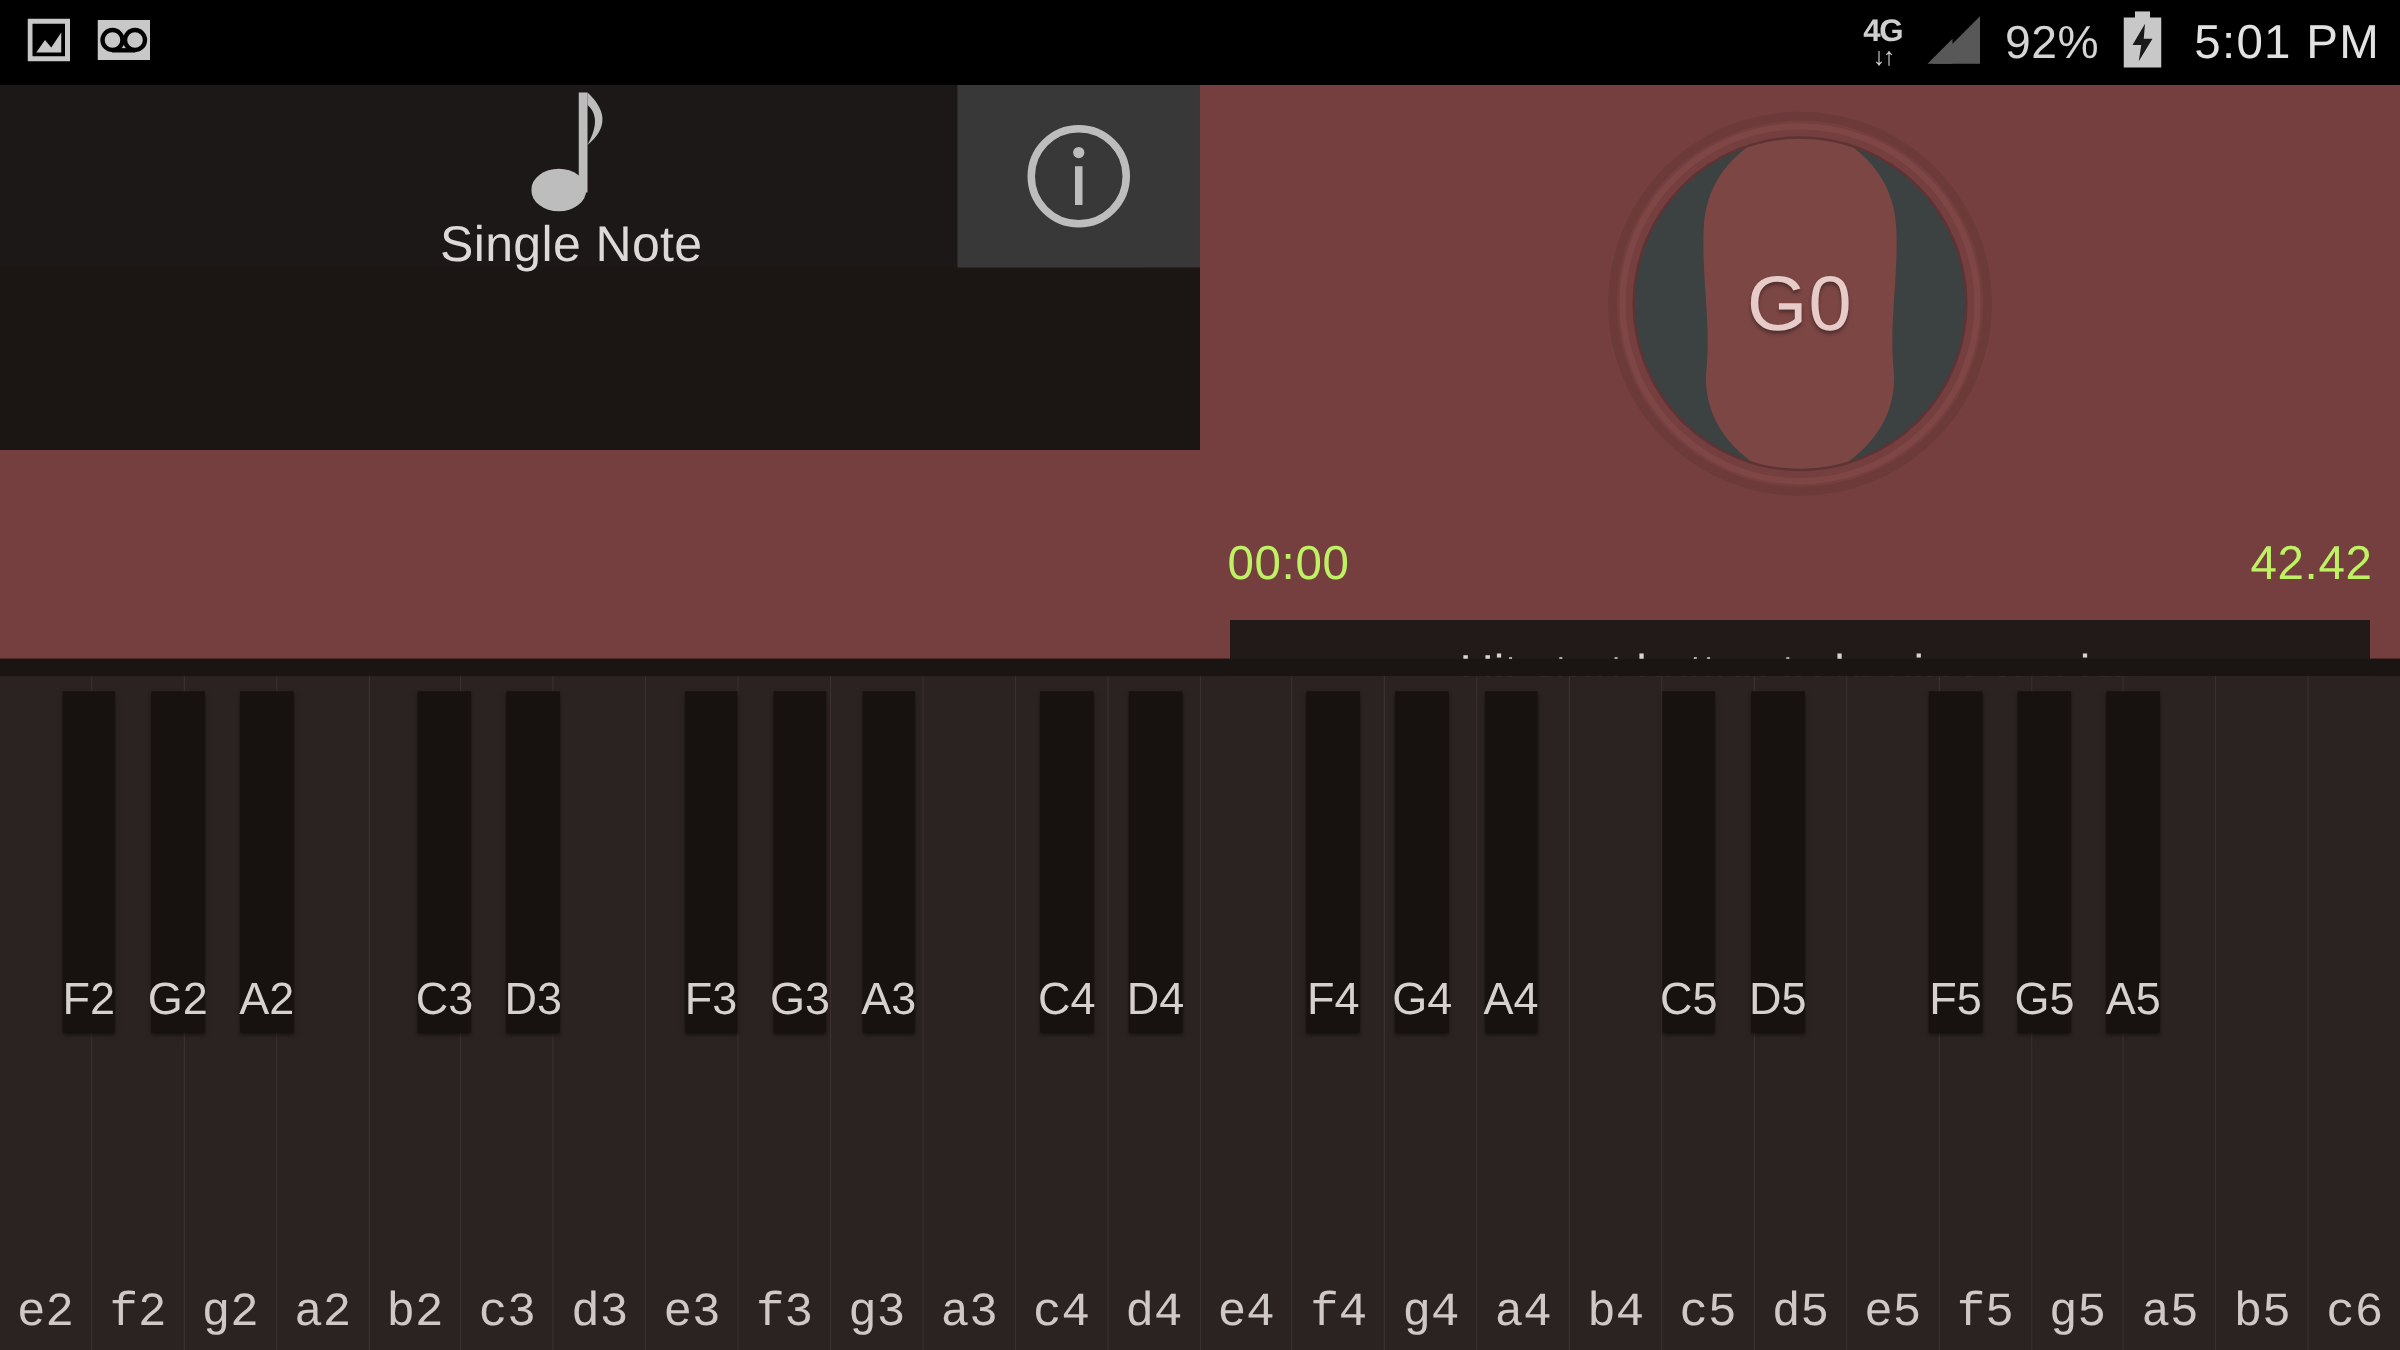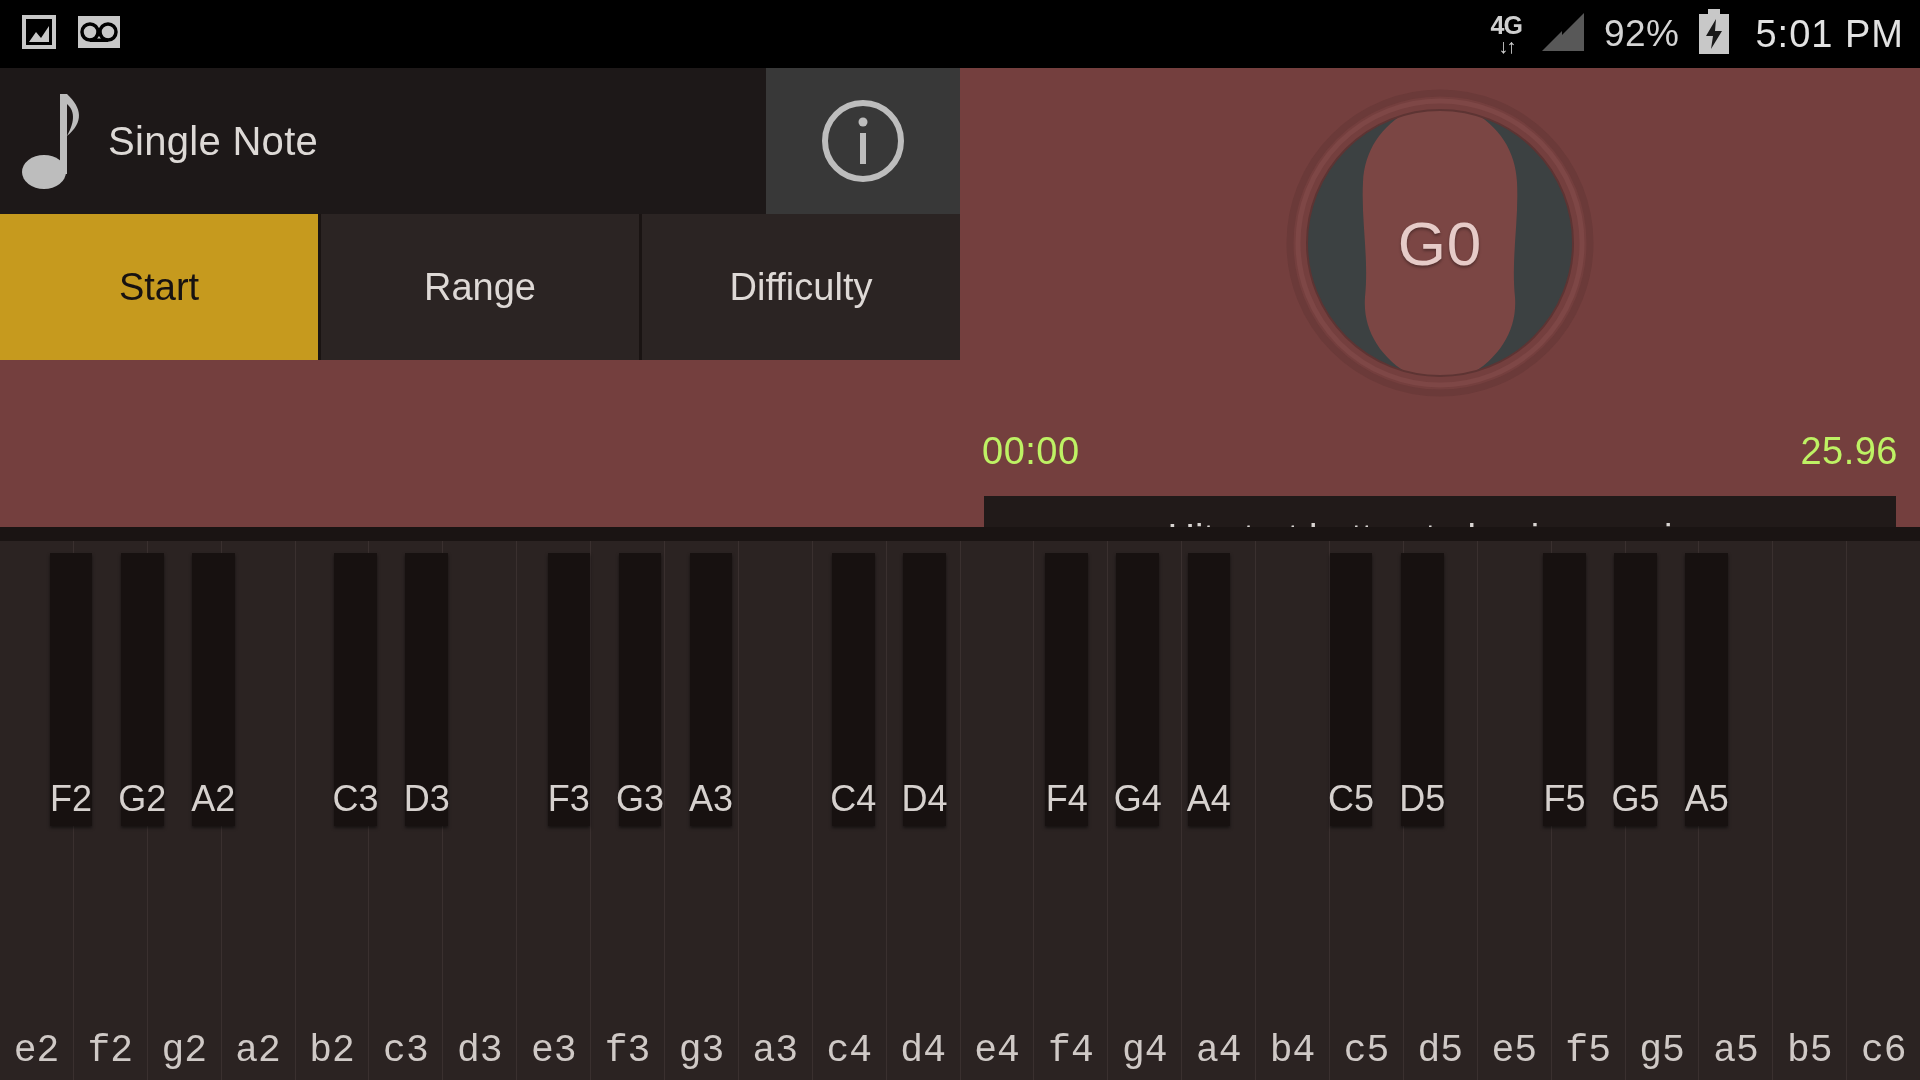--- a/index.html
+++ b/index.html
@@ -29,21 +29,21 @@
     margin-left: 6px;
   }
   .net-wrap { display: flex; flex-direction: column; align-items: center; line-height: 1; }
   .net-label { color: #cfcfcf; font-size: 25px; font-weight: bold; letter-spacing: -1px; }
   .net-arrows { color: #cfcfcf; font-size: 20px; font-weight: bold; margin-top: -2px; letter-spacing: -2px; }
 
   
   .toprow { position: absolute; left: 0; top: 68px; width: 1920px; height: 146px; }
   .titlebar {
     position: absolute; left: 0; top: 0; width: 914px; height: 146px;
-    background: #1d1818; display: flex; align-items: center;
+    background: #1d1818; display: flex; align-items: center; flex-direction: column;
   }
   .note-icon { width: 108px; display: flex; justify-content: center; align-items: center; }
   .title-text {
     color: #ddd9d6; font-size: 40px; letter-spacing: .3px;
   }
   .infobtn {
     position: absolute; left: 766px; top: 0; width: 194px; height: 146px;
     background: #383838; display: flex; align-items: center; justify-content: center;
   }
 
@@ -184,31 +184,20 @@
     </div>
     <div class="infobtn">
       <svg width="88" height="88" viewBox="0 0 88 88">
         <circle cx="44" cy="44" r="38" fill="none" stroke="#bdbdbd" stroke-width="6"></circle>
         <circle cx="44" cy="25" r="4.5" fill="#bdbdbd"></circle>
         <rect x="41" y="36" width="6" height="31" fill="#bdbdbd"></rect>
       </svg>
     </div>
   </div>
 
-  <div class="tabrow">
-    <div class="tab active">
-      <span>Start</span>
-    </div>
-    <div class="tab">
-      <span>Range</span>
-    </div>
-    <div class="tab">
-      <span>Difficulty</span>
-    </div>
-  </div>
 
   <div class="maroon-lower"></div>
 
   <div class="gauge-area">
     <div class="gauge">
       <svg width="322" height="322" viewBox="0 0 322 322">
         <defs>
           <clipPath id="ringclip">
             <circle cx="161" cy="161" r="133"></circle>
           </clipPath>
@@ -224,21 +213,21 @@
                    C 110 290 83 255 86 215
                    C 90 175 82 140 84 100
                    C 86 60 112 30 161 16 Z" fill="#7b4644"></path>
         </g>
         <circle cx="161" cy="161" r="133" fill="none" stroke="#5d3433" stroke-width="2"></circle>
       </svg>
       <div class="note-readout">G0</div>
     </div>
     <div class="timerrow">
       <span class="timer-text">00:00</span>
-      <span class="timer-text">25.96</span>
+      <span class="timer-text">42.42</span>
     </div>
     <div class="statusmsg">
       <span>Hit start button to begin exercise</span>
     </div>
   </div>
 
   <div class="sep-band"></div>
 
   <div class="keyboard">
     <div class="whitekeys">

